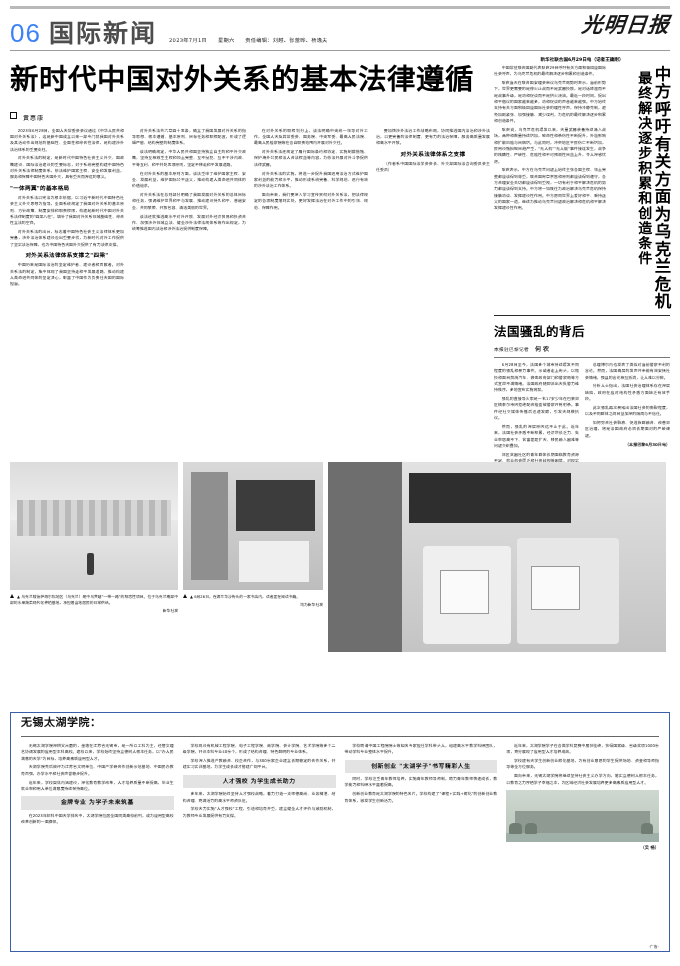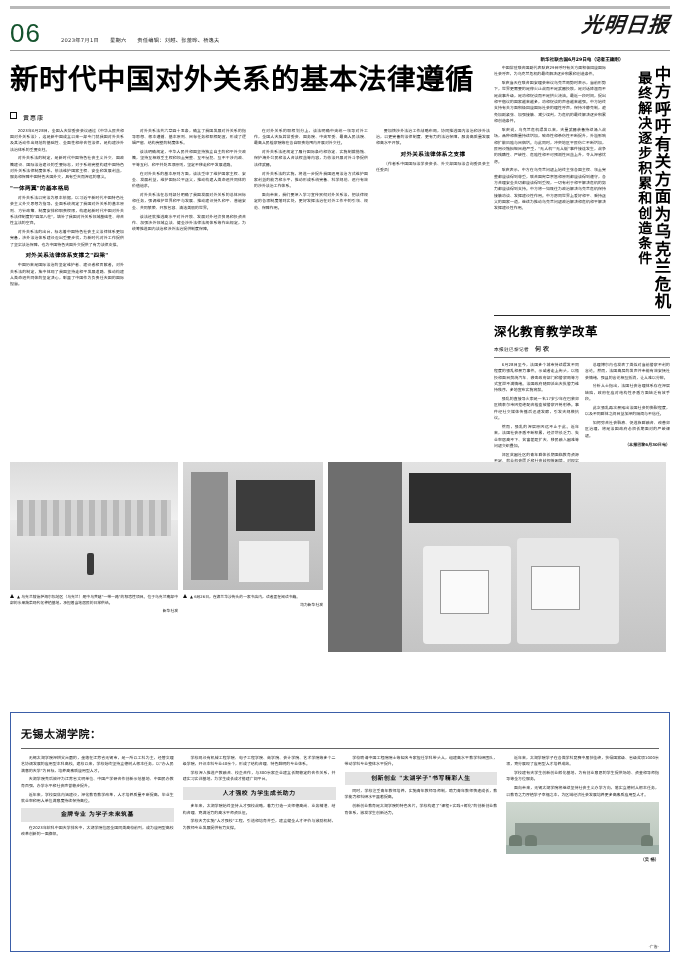--- a/index.html
+++ b/index.html
@@ -12,21 +12,21 @@
     position:relative;
   }
   .page{position:relative;width:680px;height:966px;box-sizing:border-box;}
 
   
   .masthead{position:relative;height:52px;padding:0 10px;box-sizing:border-box;}
   .mh-topline{position:absolute;left:10px;right:10px;top:6px;height:3px;background:#b9b9b9;}
   .mh-row{position:absolute;left:10px;right:10px;top:14px;height:32px;display:flex;align-items:flex-end;}
   .pagenum{
     font-family:"Liberation Sans","DejaVu Sans",sans-serif;
-    font-size:26px;font-weight:400;color:#14532d;letter-spacing:1px;line-height:1;
+    font-size:26px;font-weight:400;color:#3b82f6;letter-spacing:1px;line-height:1;
     margin-right:8px;
   }
   .section-title{
     font-family:"DejaVu Sans","Liberation Sans",sans-serif;
     font-size:25px;font-weight:700;color:#4d4d4d;letter-spacing:2px;line-height:1;
   }
   .mh-meta{
     font-family:"DejaVu Sans","Liberation Sans",sans-serif;
     font-size:5.2px;color:#2b2b2b;letter-spacing:.3px;
     margin-left:12px;margin-bottom:3px;white-space:nowrap;
@@ -122,21 +122,21 @@
   .caption{
     font-family:"DejaVu Sans","Liberation Sans",sans-serif;
     font-size:3.8px;line-height:1.6;color:#1d1d1d;text-align:justify;
   }
   .caption .tri{display:inline-block;width:0;height:0;border-left:2.5px solid transparent;border-right:2.5px solid transparent;border-bottom:4px solid #111;margin-right:3px;}
   .credit{text-align:right;font-size:3.8px;font-family:"DejaVu Sans","Liberation Sans",sans-serif;margin-top:2px;}
 
   
   .advert{
     position:absolute;left:10px;top:712px;width:660px;height:240px;
-    border:1px solid #3b5ea8;box-sizing:border-box;padding:12px 10px;
+    border:1px solid #3b5ea8;box-sizing:border-box;padding:0 10px;
     background:#fff;
   }
   .ad-kicker{
     font-family:"DejaVu Sans","Liberation Sans",sans-serif;
     font-weight:700;font-size:11px;color:#111;letter-spacing:.5px;
   }
   .ad-title{
     font-family:"DejaVu Sans","Liberation Sans",sans-serif;
     font-weight:700;font-size:19px;color:#111;letter-spacing:.5px;margin:4px 0 0 26px;
   }
@@ -159,20 +159,21 @@
 </style>
 </head>
 <body>
 
 <div class="page">
 
   <div class="masthead">
     <div class="mh-topline"></div>
     <div class="mh-row">
       <div class="pagenum">06</div>
+      <div class="section-title">国际新闻</div>
       <div class="mh-meta">
         <span>2023年7月1日</span>
         <span class="sep"></span>
         <span>星期六</span>
         <span class="sep"></span>
         <span>责任编辑：刘越、张蕾晔、杨逸夫</span>
       </div>
     </div>
     <div class="nameplate">光明日报</div>
     <div class="mh-botline"></div>
@@ -236,21 +237,21 @@
           <div class="vhead">
             <div class="vline v1">中方呼吁有关方面为乌克兰危机</div>
             <div class="vline v2">最终解决逐步积累和创造条件</div>
           </div>
         </div>
       </div>
 
       <div class="rule-h"></div>
 
       <div>
-        <div class="sub-headline">深化教育教学改革</div>
+        <div class="sub-headline">法国骚乱的背后</div>
         <div class="sub-byline">
           <span>本报驻巴黎记者</span><b>何农</b>
         </div>
         <div class="rule-thin"></div>
         <div class="two-sub">
           <div class="body-col">
             <p>6月28日至今，法国多个城市持续爆发不同程度的骚乱和暴力事件。示威者走上街头，以瓶投和面目焚烧汽车、袭击政府部门和警察局等方式宣泄不满情绪。法国政府随即派出大批警力维持秩序，多地宣布实施宵禁。</p>
             <p>骚乱的直接导火索是一名17岁少年在巴黎郊区楠泰尔市因拒绝配合检查被警察开枪射杀。事件经社交媒体传播后迅速发酵，引发大规模抗议。</p>
             <p>然而，骚乱的深层原因远不止于此。近年来，法国社会矛盾不断积累，经济增长乏力、失业率居高不下、贫富差距扩大、移民融入困难等问题交织叠加。</p>
             <p>郊区贫困社区的青年群体长期面临教育资源不足、就业机会匮乏和社会歧视等困境，对现实深感失望，积怨已久。</p>

